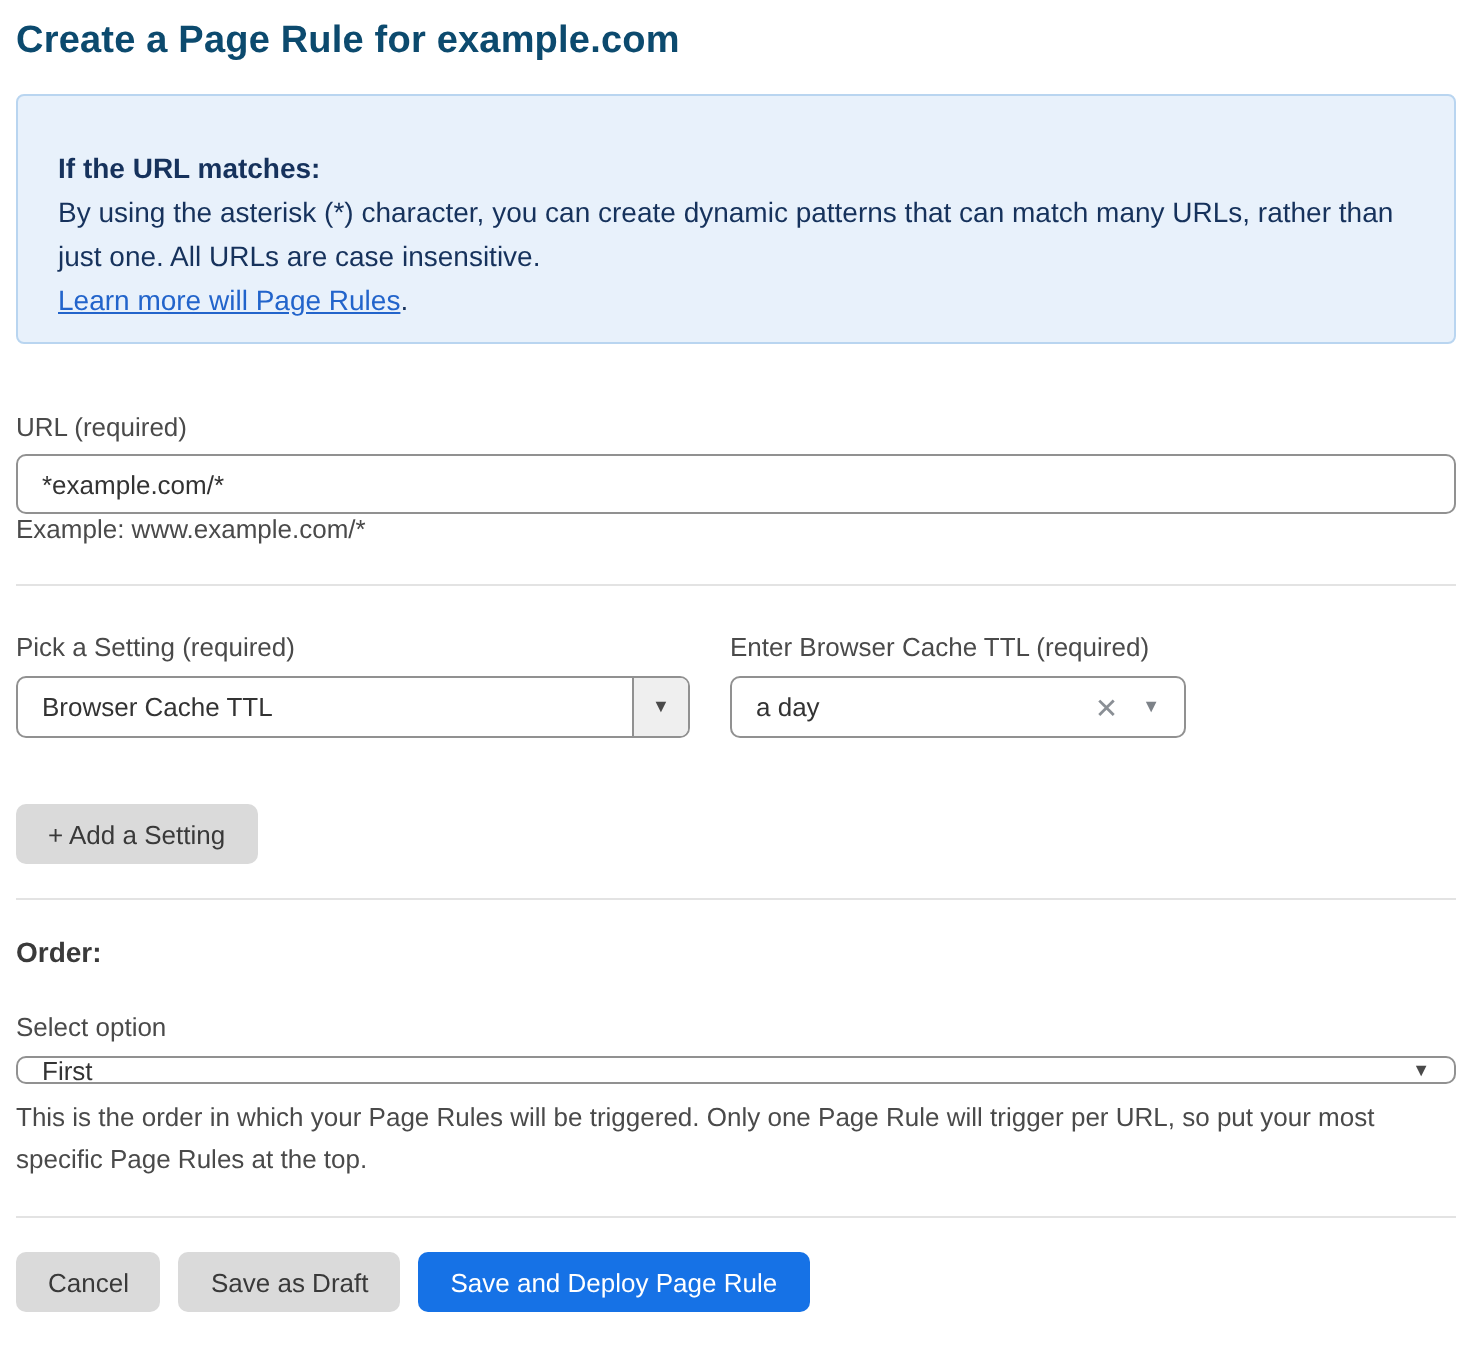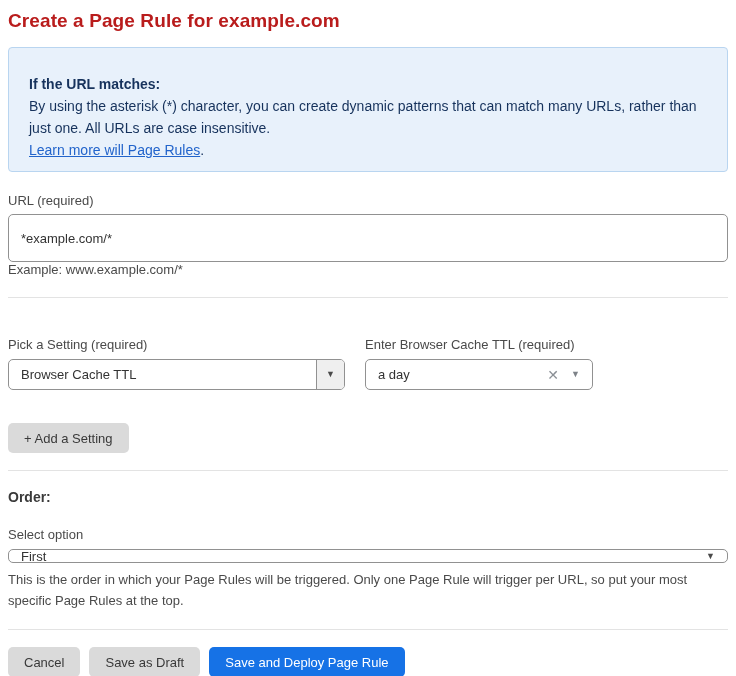--- a/index.html
+++ b/index.html
@@ -18,21 +18,21 @@
   html, body {
     width: 736px; height: 676px;
     background: #ffffff;
     font-family: "Liberation Sans", "DejaVu Sans", sans-serif;
     color: var(--text-dark);
     overflow: hidden;
   }
   .page { padding: 10px 8px 0 8px; }
 
   h1.page-title {
-    font-size: 19px; font-weight: 700; color: #b91c1c;
+    font-size: 19px; font-weight: 700; color: #0c4a6e;
     letter-spacing: 0.1px;
   }
 
   .info-box {
     margin-top: 15px;
     background: var(--info-bg);
     border: 1px solid var(--info-border);
     border-radius: 4px;
     padding: 25px 20px 10px 20px;
     color: var(--info-text);
@@ -40,27 +40,27 @@
     line-height: 22px;
   }
   .info-box .info-heading { font-weight: 700; }
   .info-box a.info-link {
     color: var(--link-blue);
     text-decoration: underline;
     cursor: pointer;
   }
 
   .field-label {
-    font-size: 13px; color: var(--text-label); margin-top: 16px;
-  }
-  .url-label { margin-top: 21px; }
+    font-size: 13px; color: var(--text-label);
+  }
+  .url-label { margin-top: 34px; }
 
   input.text-input {
     margin-top: 6px;
-    width: 100%; height: 48px;
+    width: 100%; height: 30px;
     border: 1px solid var(--border-gray);
     border-radius: 5px;
     padding: 0 12px;
     font-family: inherit;
     font-size: 13px; color: #333;
     background: #fff;
     outline: none;
   }
   .example-text { margin-top: 0; font-size: 13px; color: var(--text-label); }
 

